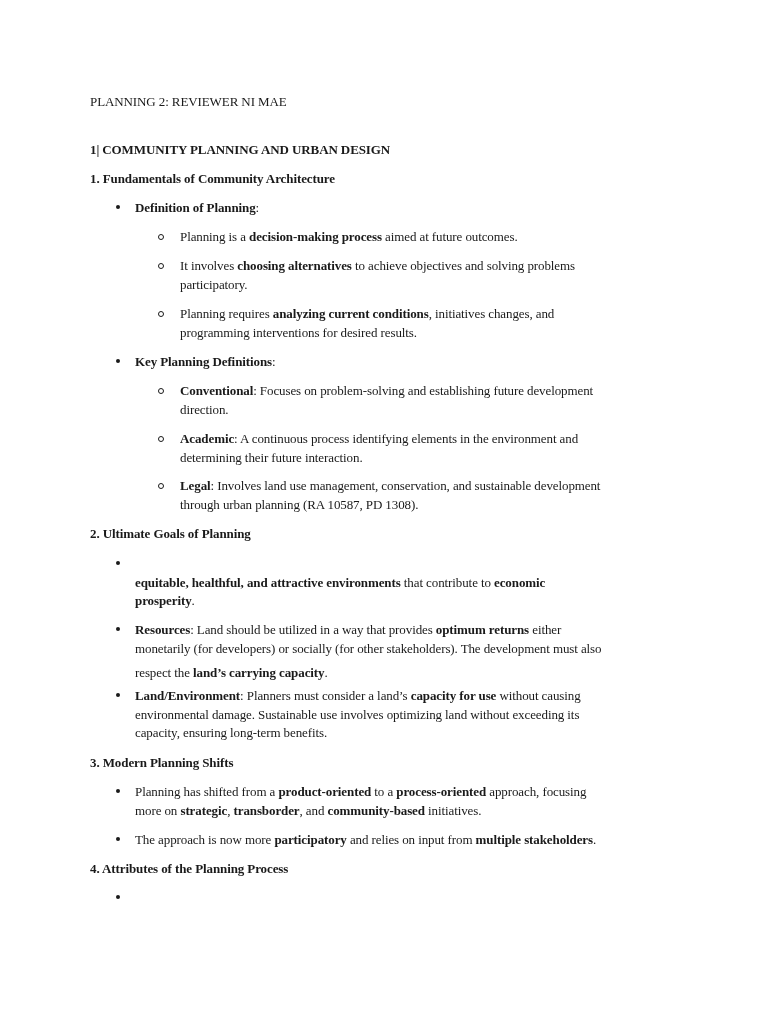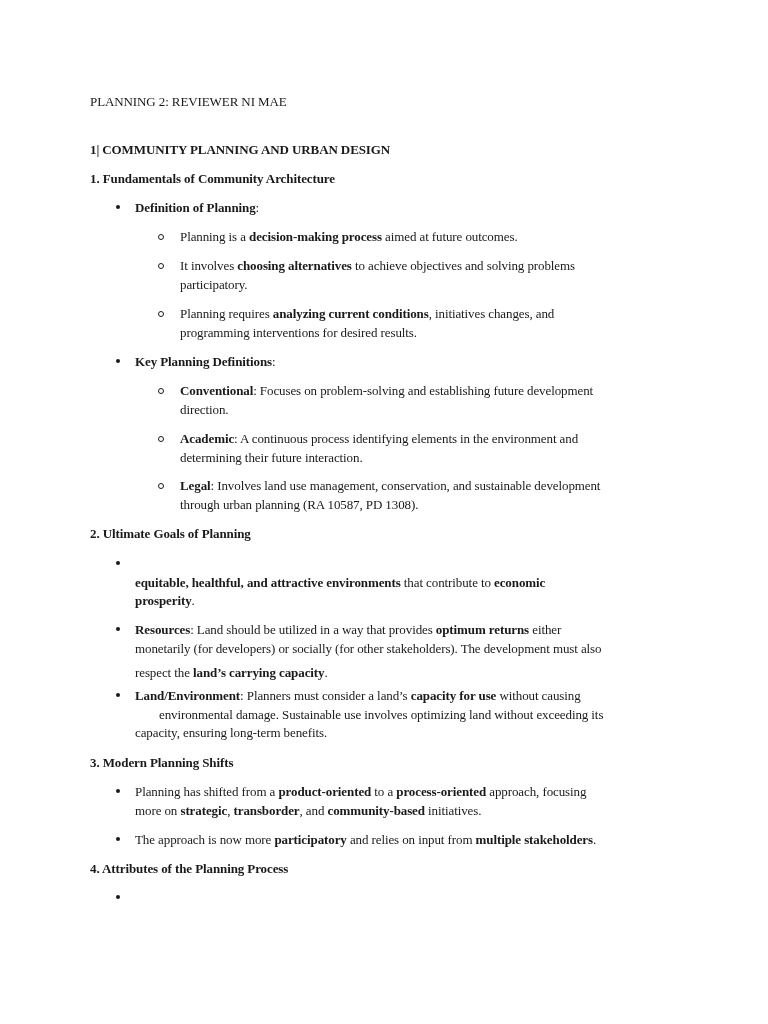--- a/index.html
+++ b/index.html
@@ -57,21 +57,21 @@
   <div class="line" style="left:135px;top:573px;"><span class="b">equitable, healthful, and attractive environments</span><span> that contribute to </span><span class="b">economic</span></div>
   <div class="line" style="left:135px;top:591px;"><span class="b">prosperity</span><span>.</span></div>
 
   <span class="disc" style="left:116px;top:627px;"></span>
   <div class="line" style="left:135px;top:620px;"><span class="b">Resources</span><span>: Land should be utilized in a way that provides </span><span class="b">optimum returns</span><span> either</span></div>
   <div class="line" style="left:135px;top:639px;">monetarily (for developers) or socially (for other stakeholders). The development must also</div>
   <div class="line" style="left:135px;top:657px;margin-top:6px;"><span>respect the </span><span class="b">land’s carrying capacity</span><span>.</span></div>
 
   <span class="disc" style="left:116px;top:693px;"></span>
   <div class="line" style="left:135px;top:686px;"><span class="b">Land/Environment</span><span>: Planners must consider a land’s </span><span class="b">capacity for use</span><span> without causing</span></div>
-  <div class="line" style="left:135px;top:705px;margin-left:24px;">environmental damage. Sustainable use involves optimizing land without exceeding its</div>
+  <div class="line" style="left:135px;top:705px;">environmental damage. Sustainable use involves optimizing land without exceeding its</div>
   <div class="line" style="left:135px;top:723px;">capacity, ensuring long-term benefits.</div>
 
   <div class="line b" style="left:90px;top:753px;">3. Modern Planning Shifts</div>
 
   <span class="disc" style="left:116px;top:789px;"></span>
   <div class="line" style="left:135px;top:782px;"><span>Planning has shifted from a </span><span class="b">product-oriented</span><span> to a </span><span class="b">process-oriented</span><span> approach, focusing</span></div>
   <div class="line" style="left:135px;top:801px;"><span>more on </span><span class="b">strategic</span><span>, </span><span class="b">transborder</span><span>, and </span><span class="b">community-based</span><span> initiatives.</span></div>
 
   <span class="disc" style="left:116px;top:837px;"></span>
   <div class="line" style="left:135px;top:830px;"><span>The approach is now more </span><span class="b">participatory</span><span> and relies on input from </span><span class="b">multiple stakeholders</span><span>.</span></div>

